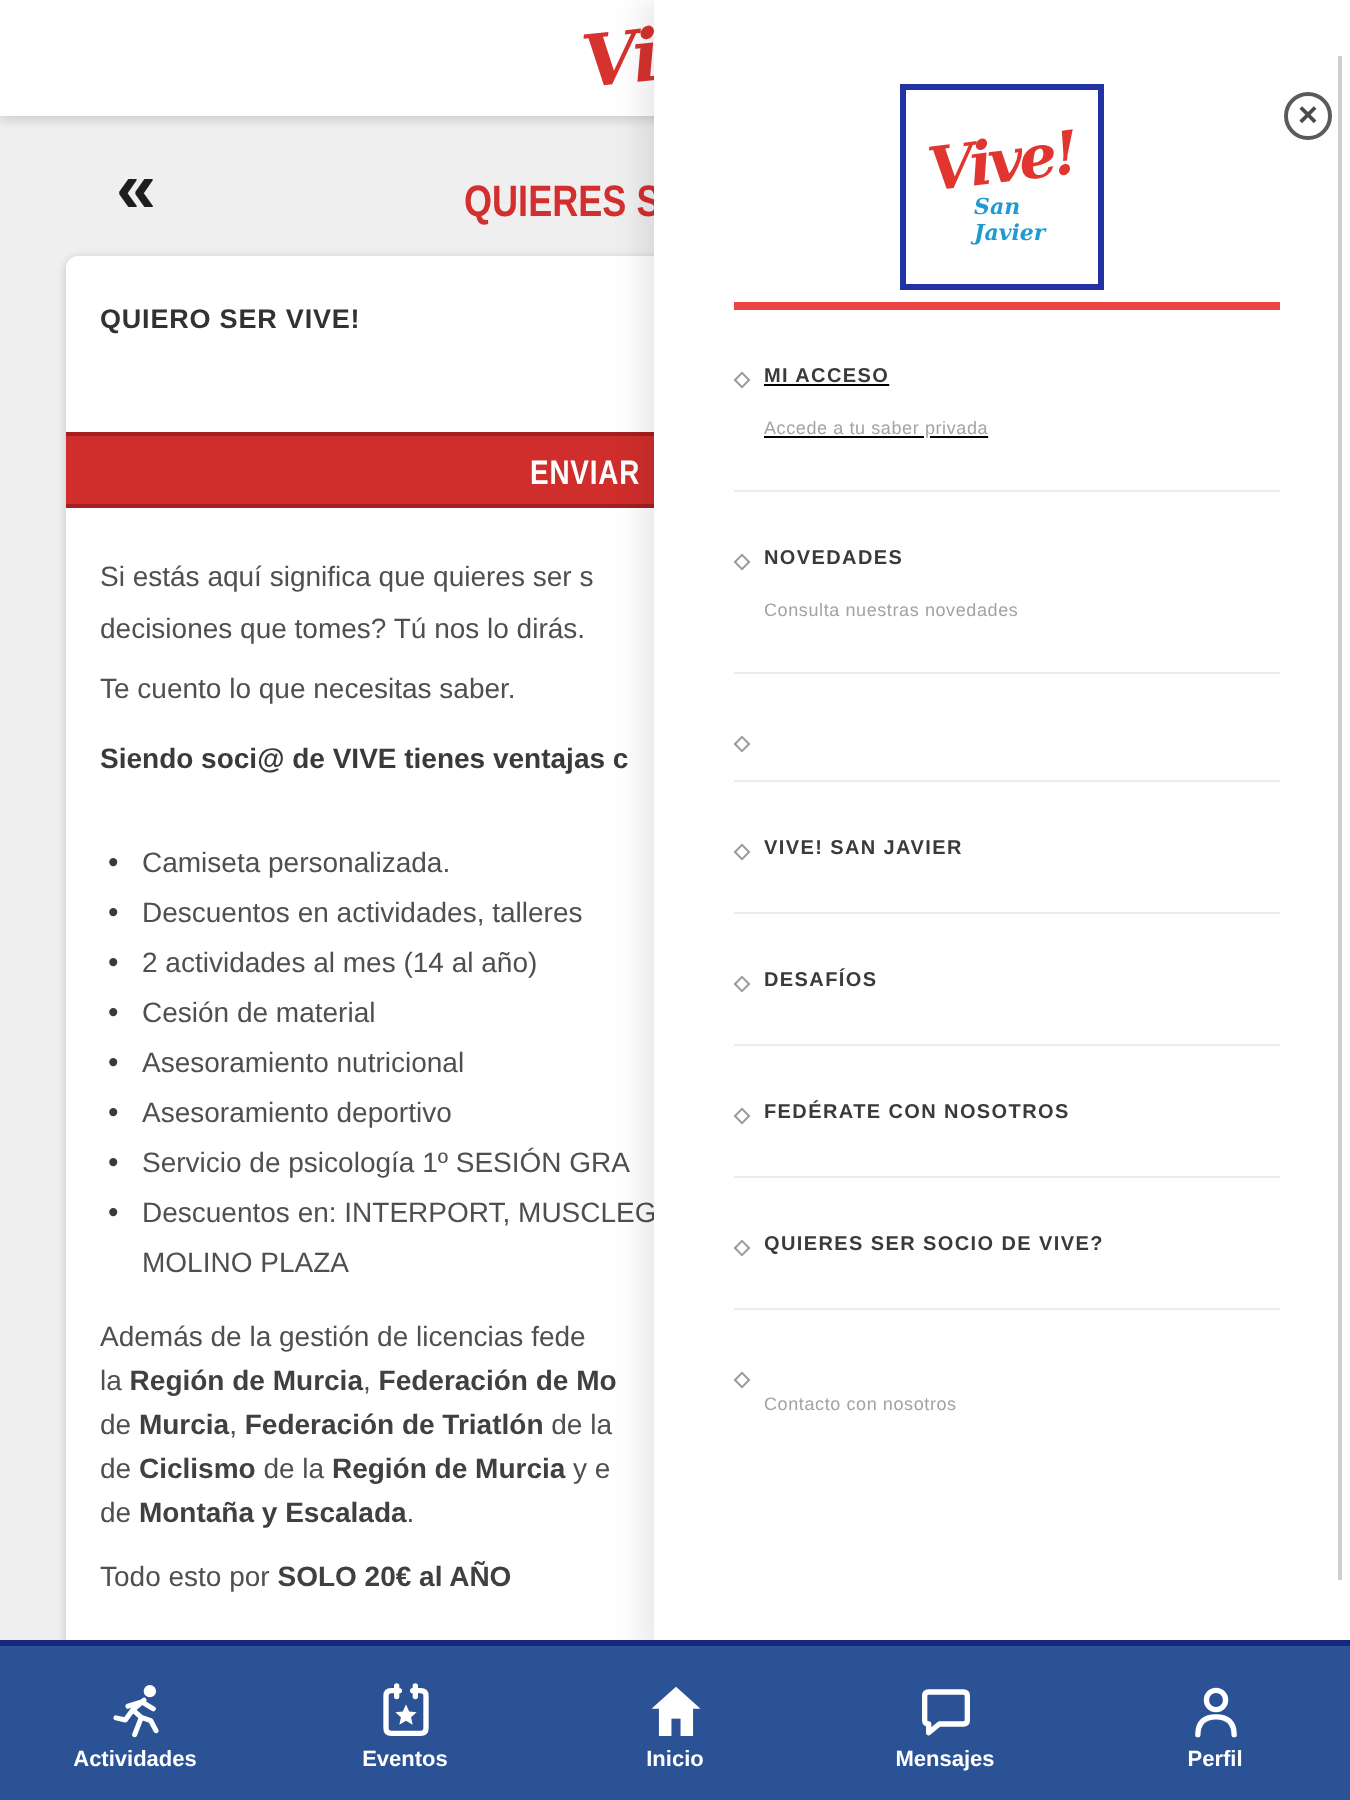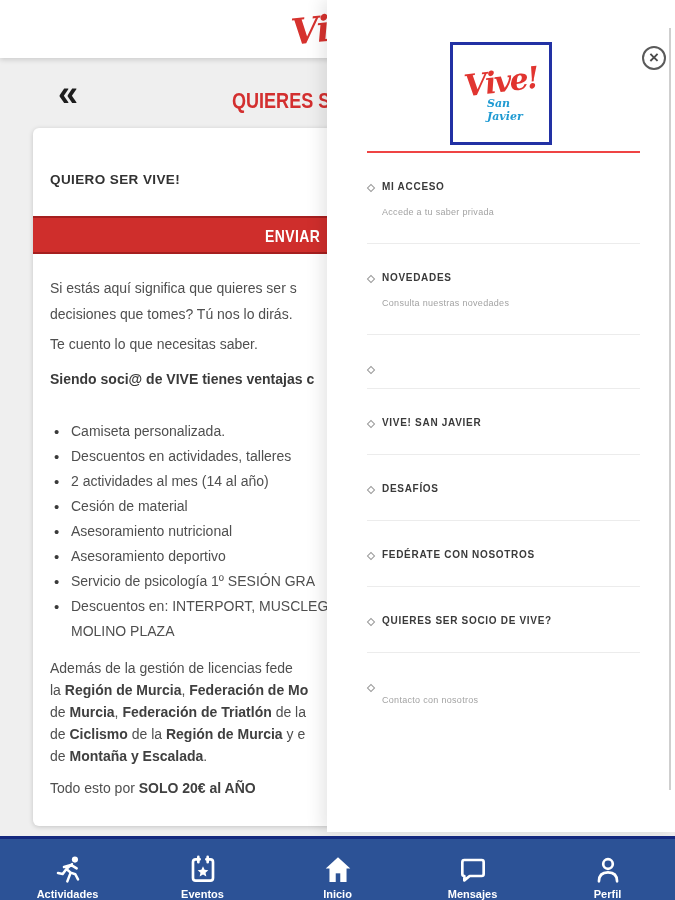--- a/index.html
+++ b/index.html
@@ -27,21 +27,21 @@
     font-size:22px; font-weight:bold; color:#d32f2f; white-space:nowrap;
     transform:scaleX(.82); transform-origin:left center; letter-spacing:0px;
   }
   .card {
     position:absolute; left:33px; top:128px; width:609px; height:698px;
     background:#ffffff; border-radius:6px; box-shadow:0 1px 5px rgba(0,0,0,.18);
     z-index:1;
   }
   .card-title {
     position:absolute; top:24px; left:17px; font-size:13.5px; font-weight:bold;
-    color:#323232; letter-spacing:.4px;margin-top:20px;
+    color:#323232; letter-spacing:.4px;
   }
   .card-subtitle {
     position:absolute; top:52px; left:17px; font-size:8px; color:#9b9b9b;
     letter-spacing:.4px;
     margin-top:39px;
   }
   .banner {
     position:absolute; top:88px; left:0; right:0; height:38px;
     background:#cf2e2c; border-top:2px solid #a51f1f; border-bottom:2px solid #a51f1f;
   }
@@ -93,39 +93,39 @@
     font-family:"DejaVu Serif", serif; font-style:italic; font-weight:bold;
     font-size:11px; color:#1f9ad2; margin:-2px 0 0 34px;
   }
   .drawer-menu {
     position:absolute; top:151px; left:40px; right:35px;
   }
   .d-item {
     position:relative; padding:28px 0 25px 0; border-bottom:1px solid #ececec;
     cursor:pointer;
   }
-  .d-item:first-child { border-top:2px solid #ef4444; }
+  .d-item:first-child { border-top:4px solid #ef4444;text-decoration:underline; }
   .d-item:last-child { border-bottom:none; }
   .d-bullet {
     position:absolute; left:1px; top:32px; width:6px; height:6px;
     border:1px solid #9a9a9a; transform:rotate(45deg); background:#fff;
   }
   .d-title {
     margin-left:15px; font-size:10px; font-weight:bold; color:#3a3a3a;
     letter-spacing:.7px; line-height:12px;
   }
   .d-sub {
     margin:13px 0 0 15px; font-size:9px; color:#a3a3a3; letter-spacing:.3px;
     line-height:12px;
   }
   
   .bottom-nav {
-    position:absolute; left:0; bottom:0; width:675px; height:64px;
+    position:absolute; left:0; bottom:0; width:675px; height:80px;
     background:#2c5296; border-top:3px solid #14297e; z-index:10;
-    display:flex; align-items:flex-end;
+    display:flex; align-items:center;
   }
   .nav-item {
     flex:1; display:flex; flex-direction:column; align-items:center;
     justify-content:center; cursor:pointer; padding-top:2px;
   }
   .nav-icon { width:32px; height:32px; }
   .nav-label { color:#ffffff; font-size:11px; font-weight:bold; margin-top:2px; }
 </style>
 </head>
 <body>

